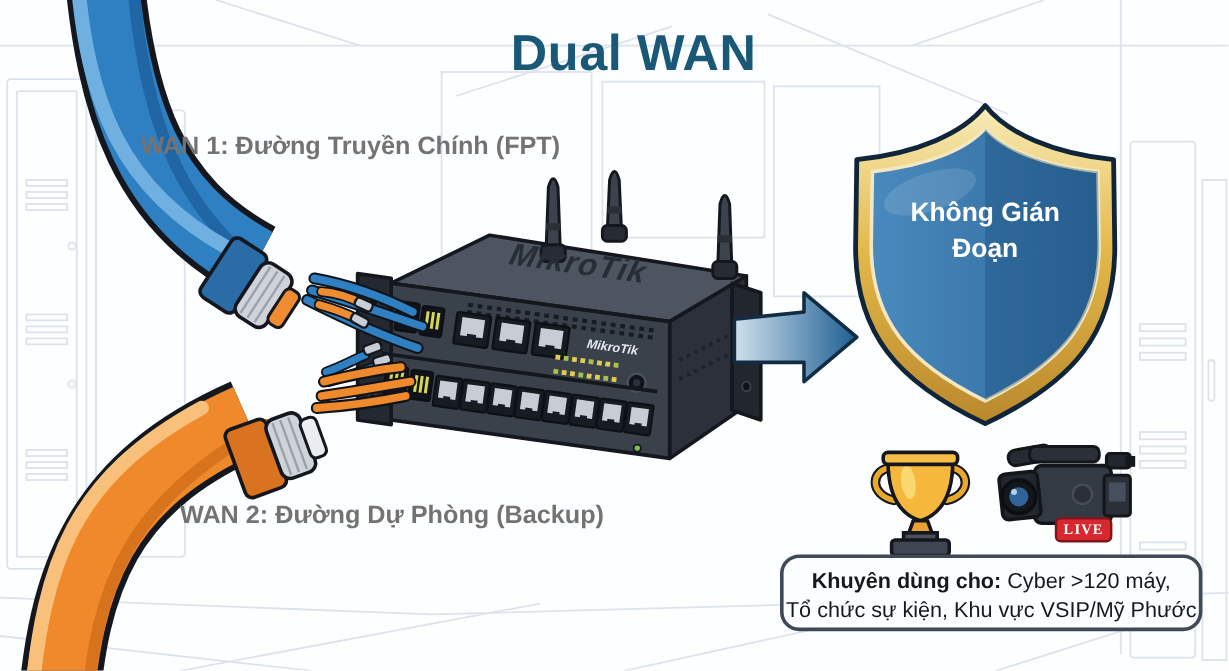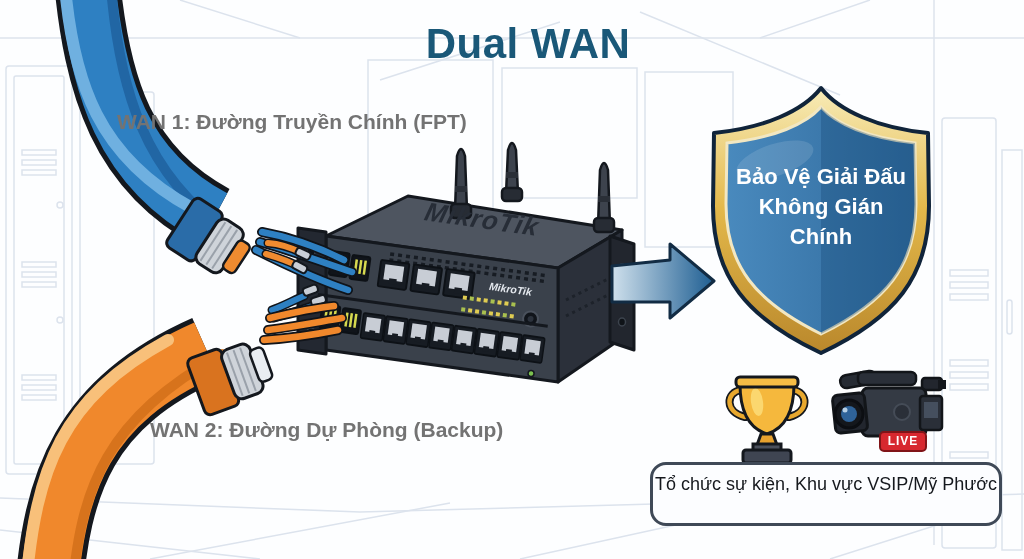--- a/index.html
+++ b/index.html
@@ -17,21 +17,21 @@
   .wan1{left:117px;top:110px;}
   .wan2{left:150px;top:418px;}
   .shield-text{
     position:absolute;left:712px;top:162px;width:218px;text-align:center;
     color:#ffffff;font-size:22px;font-weight:bold;line-height:30px;
   }
   .live-badge{
     position:absolute;left:879px;top:431px;width:48px;height:21px;
     background:#d7282f;border:2px solid #801418;border-radius:5px;
     color:#ffffff;font-size:12px;font-weight:bold;text-align:center;
-    line-height:17px;letter-spacing:1px;box-sizing:border-box;
+    line-height:17px;letter-spacing:1px;box-sizing:border-box;font-family:Liberation Serif, serif;
   }
   .recommend{
     position:absolute;left:650px;top:462px;width:352px;height:64px;
     background:#fcfdff;border:3px solid #3f4957;border-radius:16px;
     box-sizing:border-box;text-align:center;font-size:18px;color:#15181d;
     padding-top:7px;line-height:24px;
   }
   .recommend .b{font-weight:bold;}
 </style>
 </head>
@@ -274,24 +274,24 @@
     <circle cx="845" cy="410" r="2.5" fill="#cfe3f2" opacity="0.85"></circle>
   </g>
 </svg>
 
 <div class="title">Dual WAN</div>
 
 <div class="wan-label wan1">WAN 1: Đường Truyền Chính (FPT)</div>
 <div class="wan-label wan2">WAN 2: Đường Dự Phòng (Backup)</div>
 
 <div class="shield-text">
-  <div>Bảo Vệ Giải Đấu</div>
   <div>Không Gián</div>
-  <div>Chính</div>
+  <div>Đoạn</div>
 </div>
 
 <div class="live-badge">LIVE</div>
 
 <div class="recommend">
+  <div><span class="b">Khuyên dùng cho:</span><span> Cyber &gt;120 máy,</span></div>
   <div>Tổ chức sự kiện, Khu vực VSIP/Mỹ Phước</div>
 </div>
 
 </div>
 
 </body></html>

